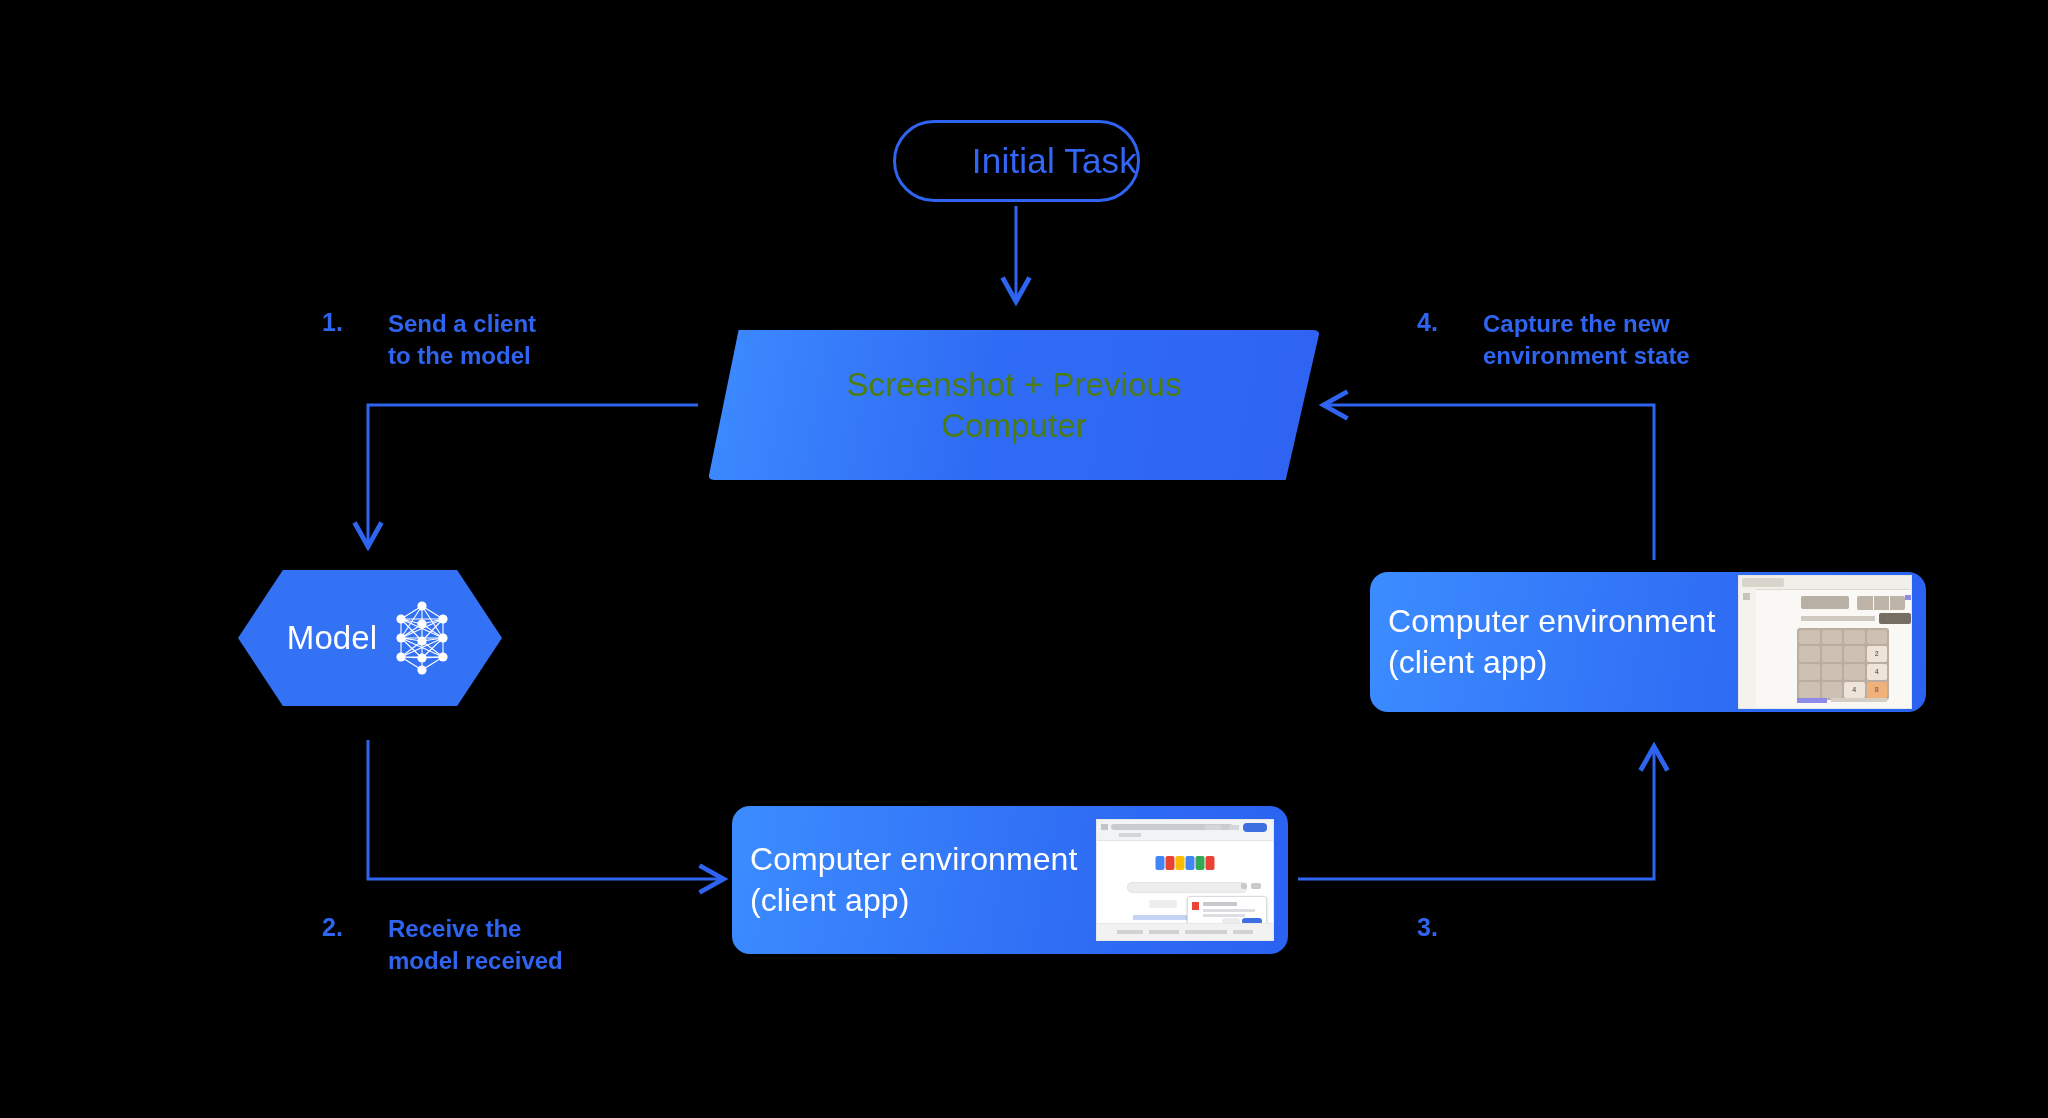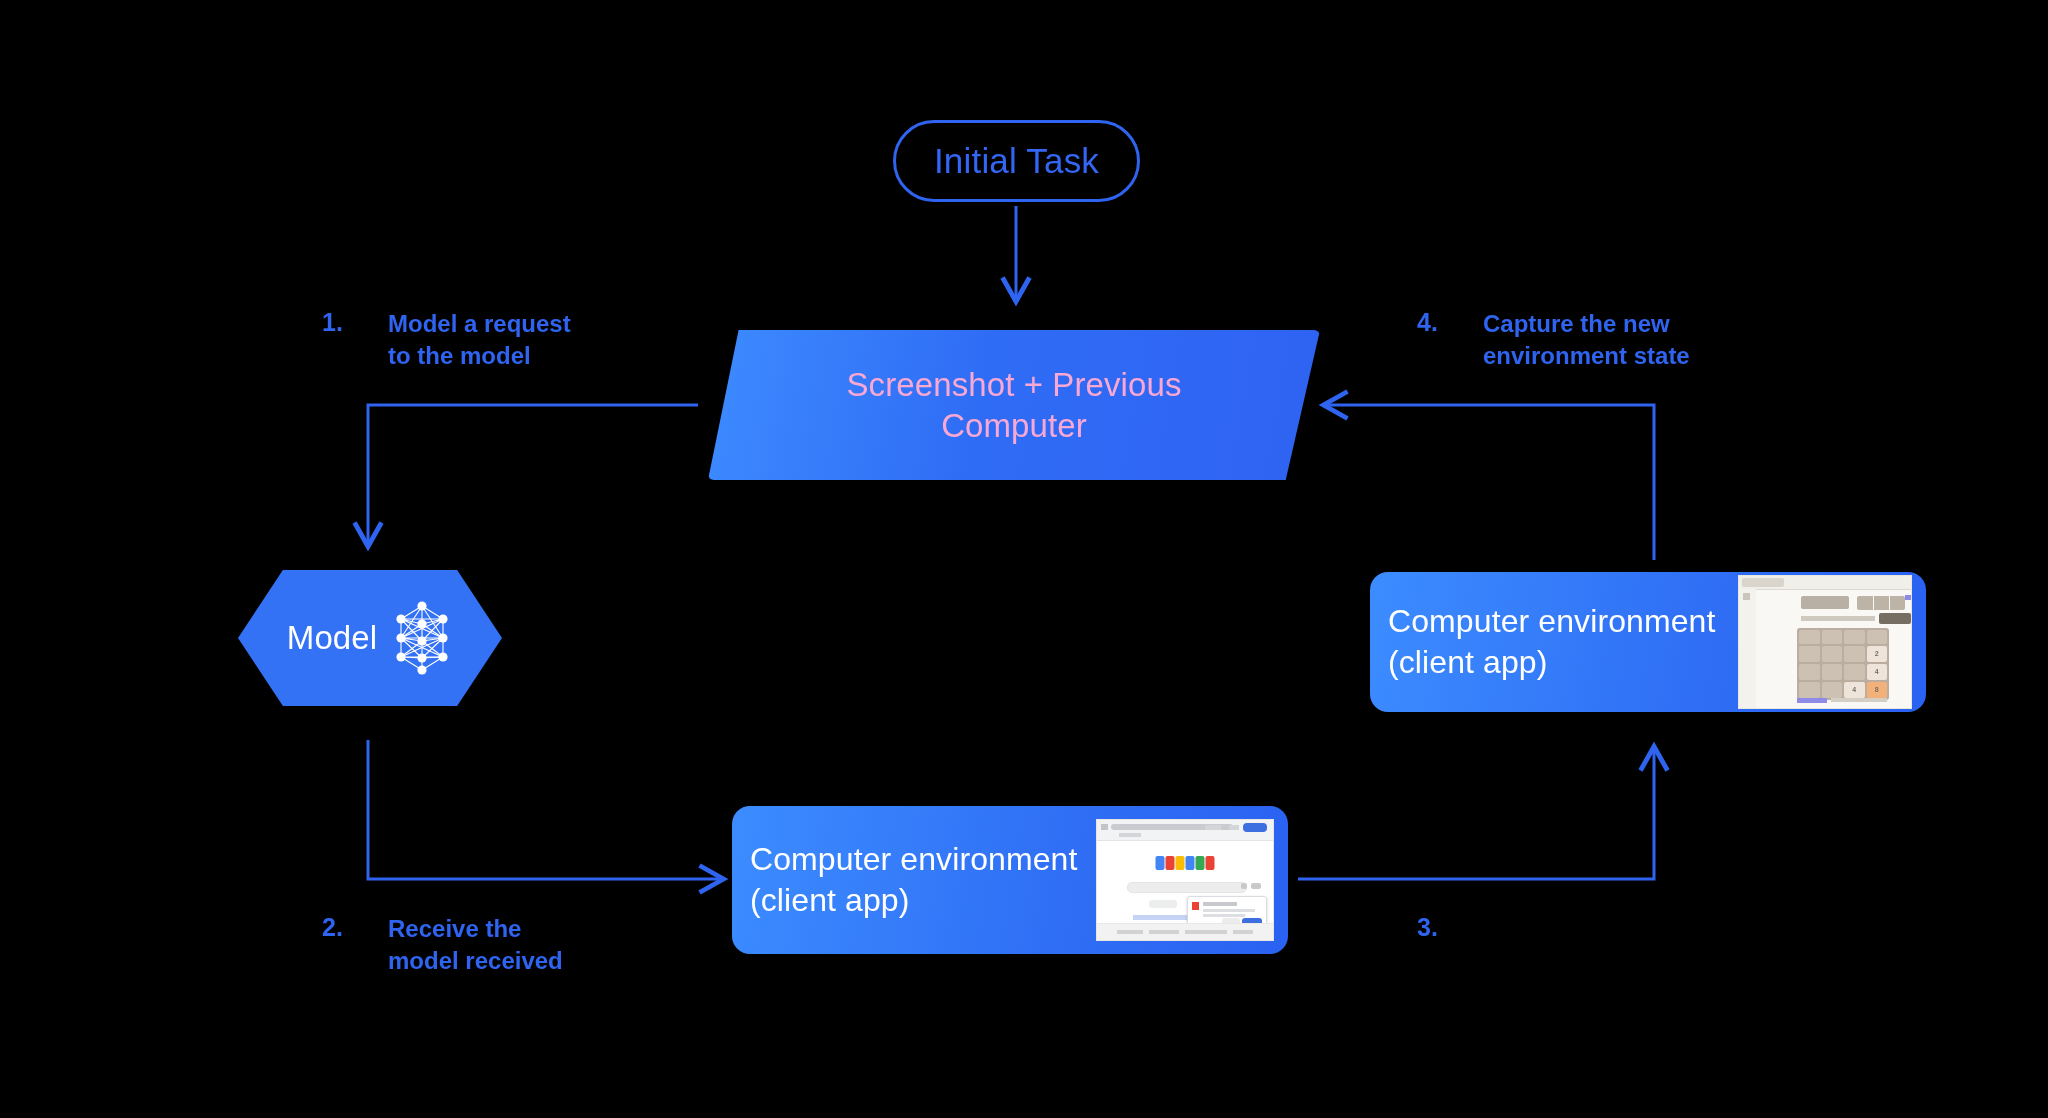--- a/index.html
+++ b/index.html
@@ -26,21 +26,21 @@
   #initial-task {
     left: 893px;
     top: 120px;
     width: 247px;
     height: 82px;
     border: 3px solid #2f64f0;
     border-radius: 41px;
     box-sizing: border-box;
     display: flex;
     align-items: center;
-    justify-content: center;
+    justify-content: flex-end;
     background: transparent;
   }
   #initial-task .label {
     color: #3366f5;
     font-size: 35px;
     letter-spacing: 0.2px;
     white-space: nowrap;
   }
 
   
@@ -57,21 +57,21 @@
     clip-path: polygon(6.2% 100%, 0% 100%, 5.0% 0%, 100% 0%, 94.4% 100%);
     border-radius: 6px;
   }
   #context-node .txt {
     position: absolute;
     inset: 0;
     display: flex;
     flex-direction: column;
     align-items: center;
     justify-content: center;
-    color: #f9a8d4;
+    color: #4d7c0f;
     font-size: 33px;
     line-height: 1.25;
     text-align: center;
     letter-spacing: 0.1px;
   }
 
   
   #model-node {
     left: 238px;
     top: 570px;
@@ -398,21 +398,21 @@
           <i style="left:88px;width:24px"></i>
           <i style="right:46px;width:22px"></i>
           <i style="right:20px;width:20px"></i>
         </div>
       </div>
     </div>
   </div>
 
   <div class="abs step" id="step1">
     <span class="num">1.</span>
-    <span class="txt">Model a request
+    <span class="txt">Send a client
 to the model</span>
   </div>
   <div class="abs step" id="step2">
     <span class="num">2.</span>
     <span class="txt">Receive the
 model received</span>
   </div>
   <div class="abs step" id="step3">
     <span class="num">3.</span>
   </div>

